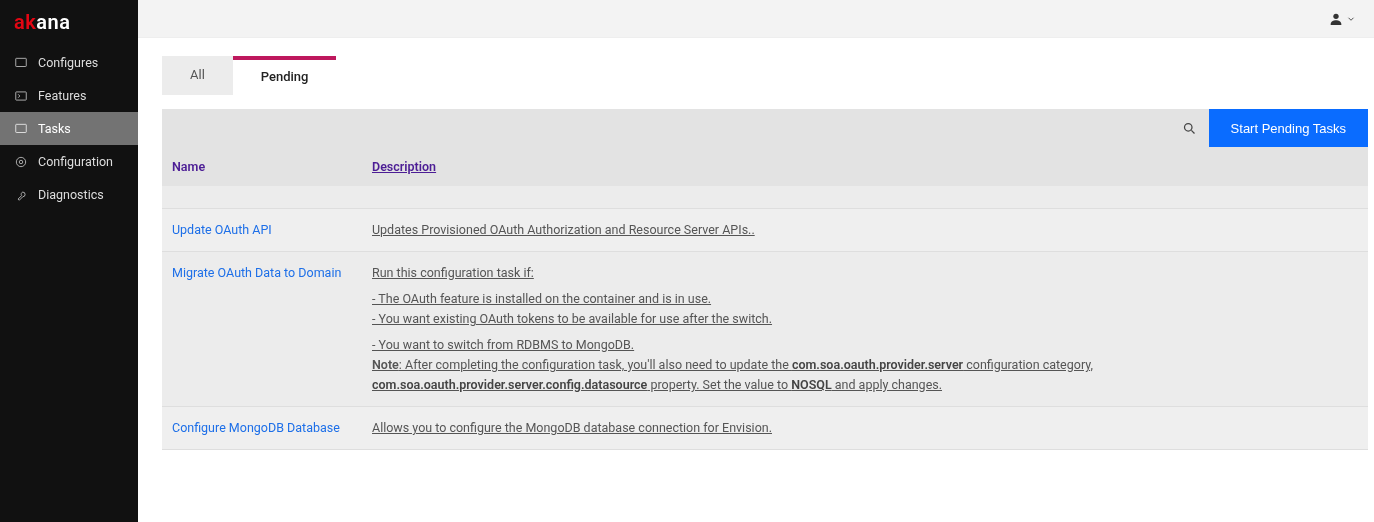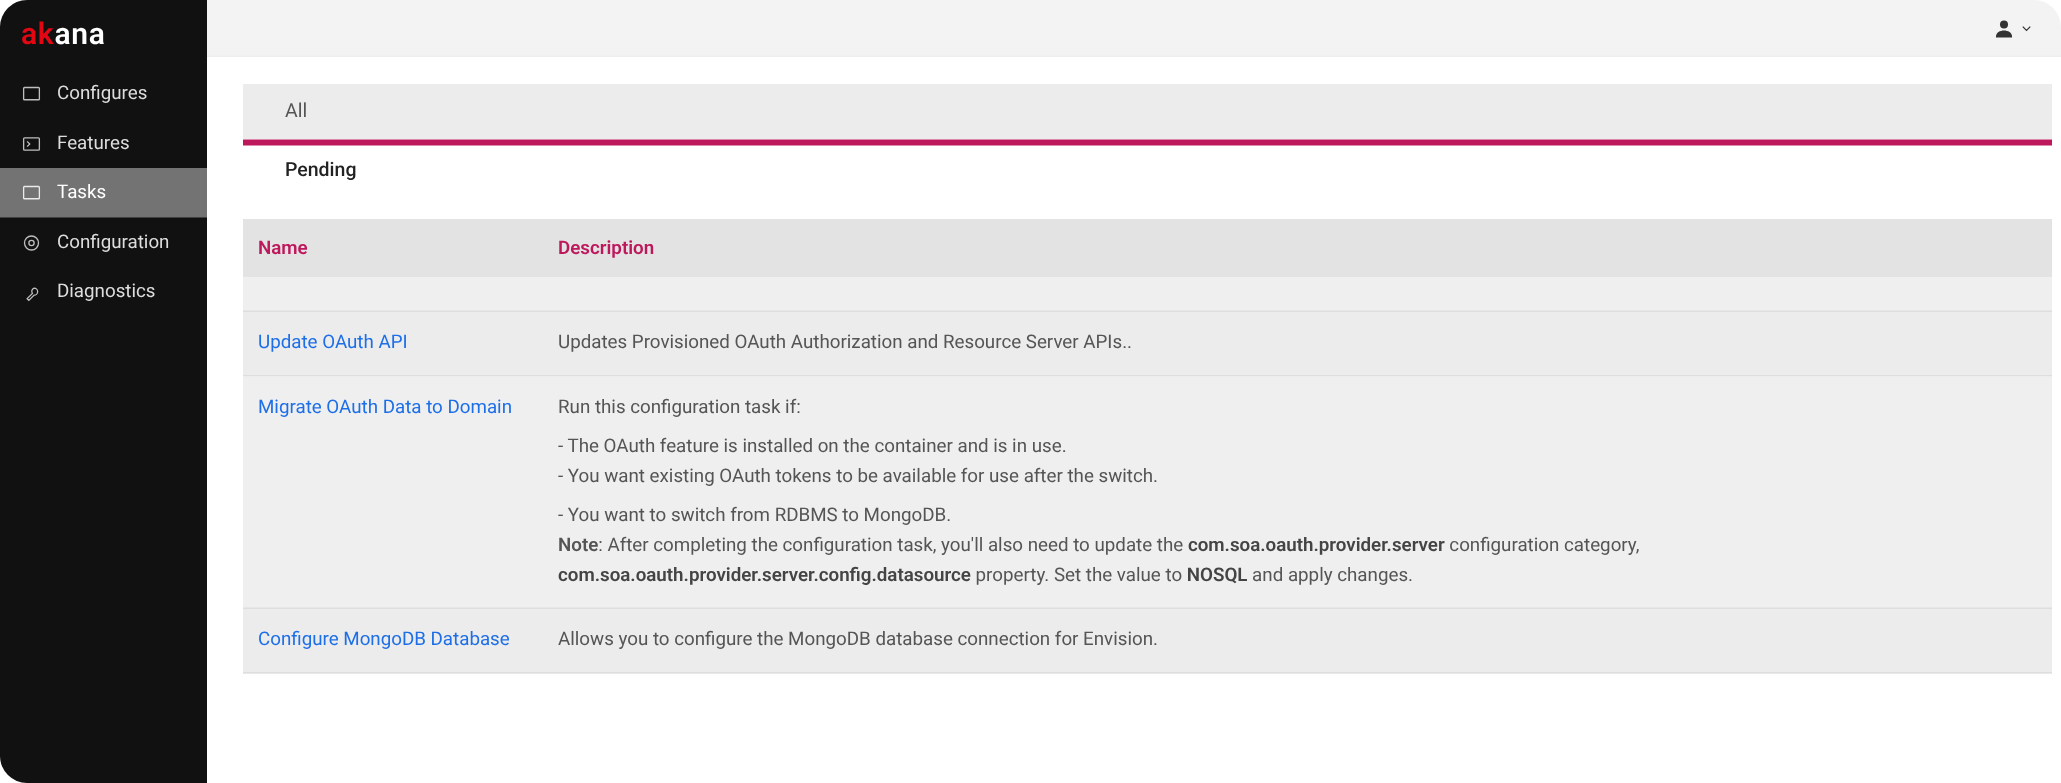--- a/index.html
+++ b/index.html
@@ -1,48 +1,48 @@
 <!DOCTYPE html>
 <html><head>
 <meta charset="utf-8">
 <style>
   * { box-sizing: border-box; margin: 0; padding: 0; }
   body { font-family: -apple-system, BlinkMacSystemFont, "Segoe UI", Roboto, Arial, sans-serif; background: #fff; color: #333; font-size: 13px; }
-  .app { display: flex; width: 1374px; height: 522px; overflow: hidden; border-radius: 18px; }
+  .app { display: flex; width: 1374px; height: 522px; overflow: hidden; }
 
   
   .sidebar { width: 138px; background: #111; color: #ccc; flex-shrink: 0; display: flex; flex-direction: column; }
   .logo { padding: 10px 14px 12px; font-size: 20px; font-weight: 600; letter-spacing: 0.5px; }
   .logo .red { color: #e30613; }
   .logo .white { color: #fff; }
   .nav-item { display: flex; align-items: center; gap: 10px; padding: 9px 14px; cursor: pointer; font-size: 12.5px; color: #ddd; }
   .nav-item.active { background: #737373; color: #fff; }
   .nav-icon { width: 14px; height: 14px; display: inline-flex; align-items: center; justify-content: center; opacity: 0.85; }
   .nav-icon svg { width: 14px; height: 14px; stroke: currentColor; fill: none; stroke-width: 1.5; }
 
   
   .main { flex: 1; display: flex; flex-direction: column; background: #fff; overflow: hidden; }
   .topbar { height: 38px; background: #f3f3f3; display: flex; align-items: center; justify-content: flex-end; padding: 0 18px; border-bottom: 1px solid #eee; }
   .user-menu { font-size: 16px; cursor: pointer; display: flex; align-items: center; gap: 2px; }
   .user-menu svg { width: 16px; height: 16px; fill: #333; }
 
   .content { flex: 1; padding: 18px 6px 0 24px; overflow-y: auto; }
 
-  .tabs { display: flex; margin-bottom: 14px; flex-direction: column; }
+  .tabs { display: flex; margin-bottom: 14px; }
   .tab { padding: 11px 28px; font-size: 13px; cursor: pointer; background: #ececec; color: #555; }
   .tab.active { background: #fff; border-top: 4px solid #be185d; color: #222; font-weight: 500; padding-top: 9px; }
 
   .action-bar { background: #e3e3e3; display: flex; align-items: center; justify-content: flex-end; height: 38px; }
   .search-btn { width: 38px; height: 38px; display: flex; align-items: center; justify-content: center; cursor: pointer; }
   .search-btn svg { width: 15px; height: 15px; stroke: #444; fill: none; stroke-width: 2; }
   .start-btn { background: #0a6cff; color: #fff; height: 38px; padding: 0 22px; display: flex; align-items: center; font-size: 13px; cursor: pointer; border: none; }
 
-  .thead { display: flex; background: #e3e3e3; padding: 12px 10px; font-weight: 600; font-size: 12.5px; color: #be185d; }
+  .thead { display: flex; background: #e3e3e3; padding: 12px 10px; font-weight: 600; font-size: 12.5px; color: #4c1d95; }
   .col-name { width: 200px; flex-shrink: 0; }
-  .col-desc { flex: 1; }
+  .col-desc { flex: 1; text-decoration: underline; }
 
   .row { display: flex; padding: 11px 10px; border-bottom: 1px solid #dedede; background: #ececec; font-size: 12.5px; line-height: 1.6; }
   .row:nth-child(odd) { background: #efefef; }
   .row .link { color: #1d6fe8; cursor: pointer; }
   .row .desc { color: #555; }
   .row .desc p { margin-bottom: 6px; }
   .row .desc p:last-child { margin-bottom: 0; }
   .row .desc .note-label { font-weight: 600; }
   .row .desc .code { font-weight: 600; color: #444; }
 </style>
@@ -116,20 +116,29 @@
           </svg>
       </div>
     </div>
 
     <div class="content">
       <div class="tabs">
         <div class="tab">All</div>
         <div class="tab active">Pending</div>
       </div>
 
+      <div class="action-bar">
+        <div class="search-btn">
+          <svg viewBox="0 0 24 24">
+              <circle cx="10" cy="10" r="6"></circle>
+              <line x1="15" y1="15" x2="20" y2="20"></line>
+            </svg>
+        </div>
+        <button class="start-btn">Start Pending Tasks</button>
+      </div>
 
       <div class="thead">
         <div class="col-name">Name</div>
         <div class="col-desc">Description</div>
       </div>
 
       <div class="row">
         <div class="col-desc desc"></div>
       </div>
 

